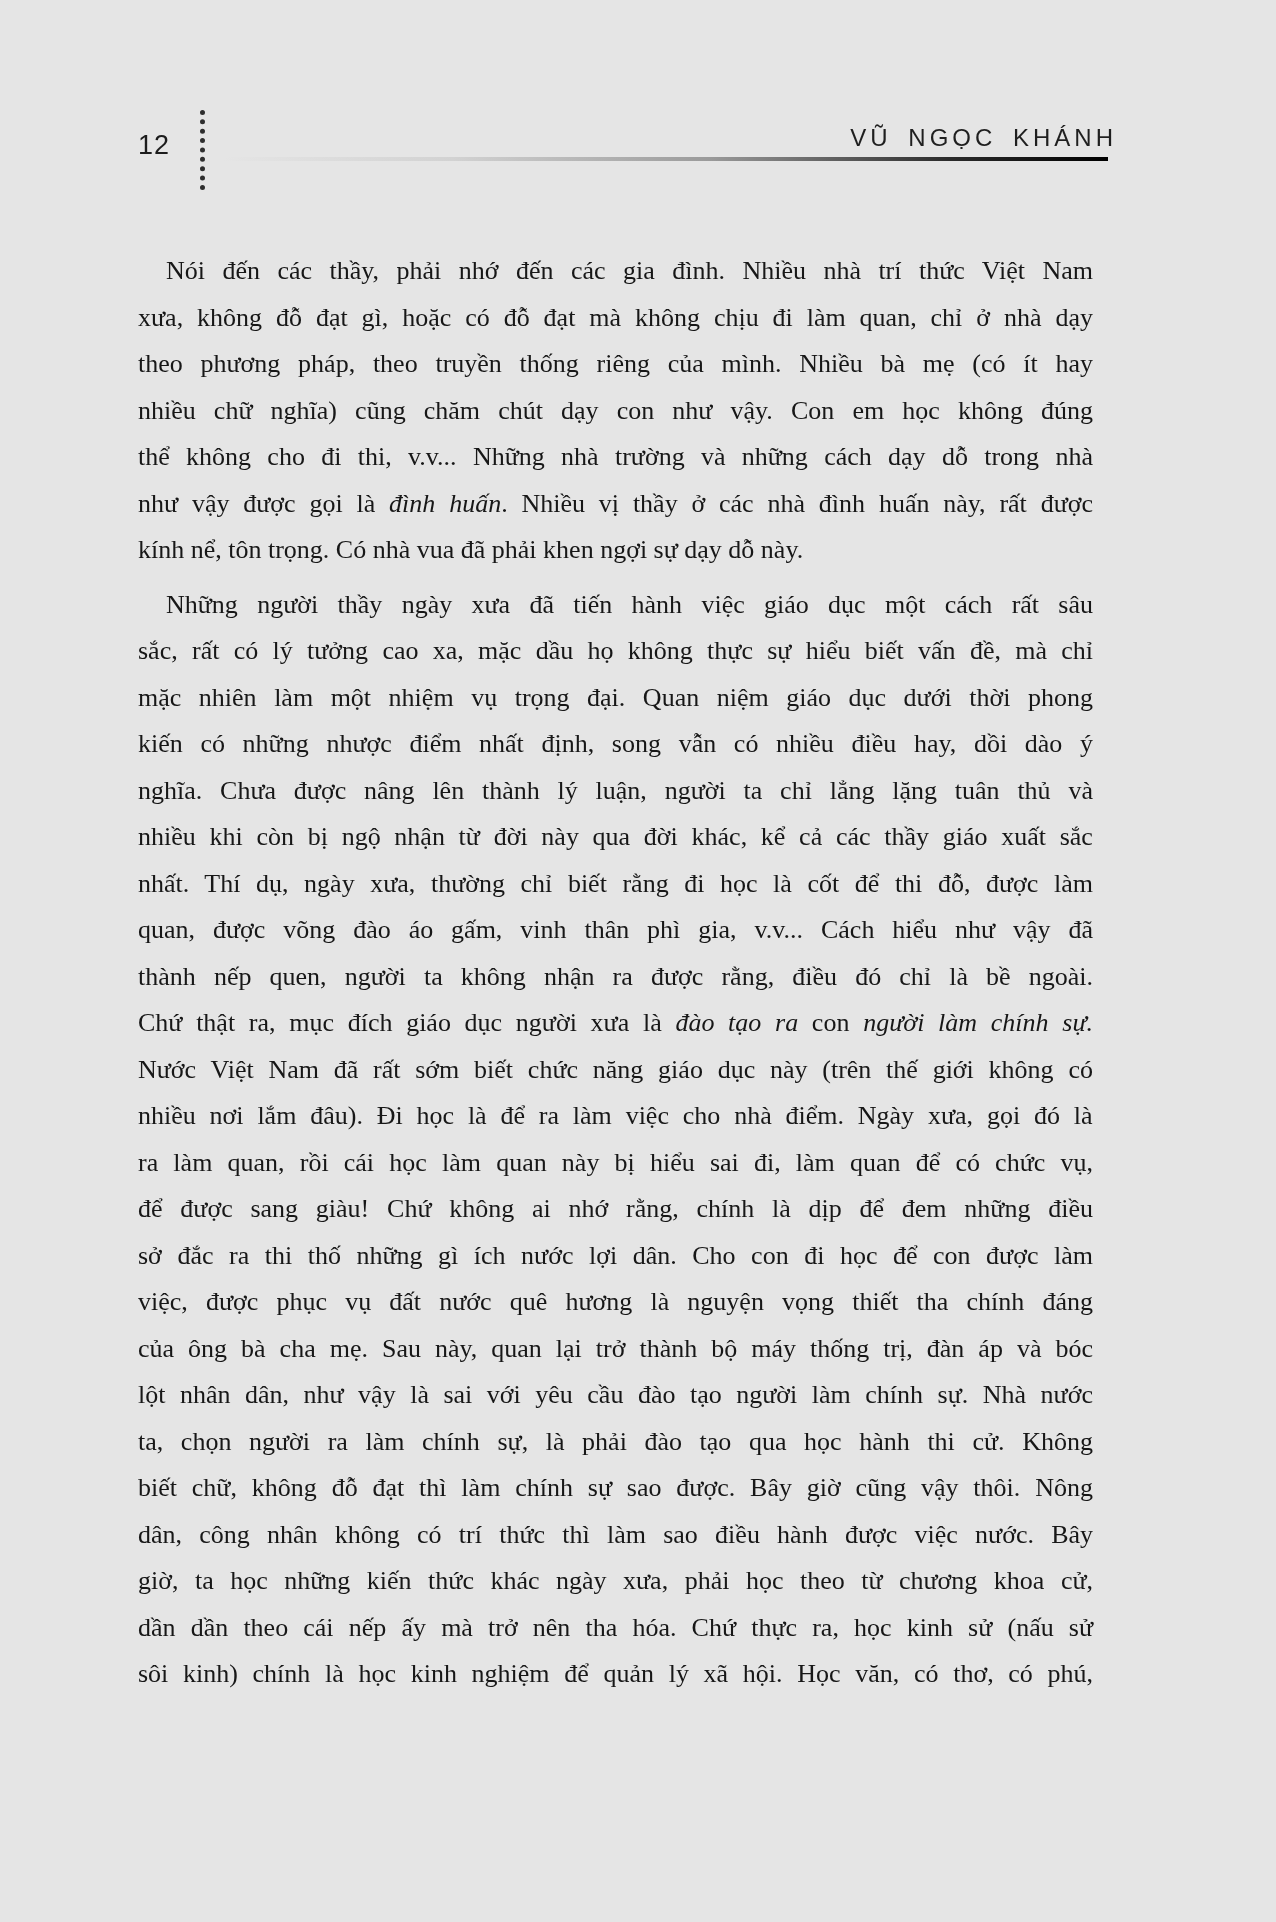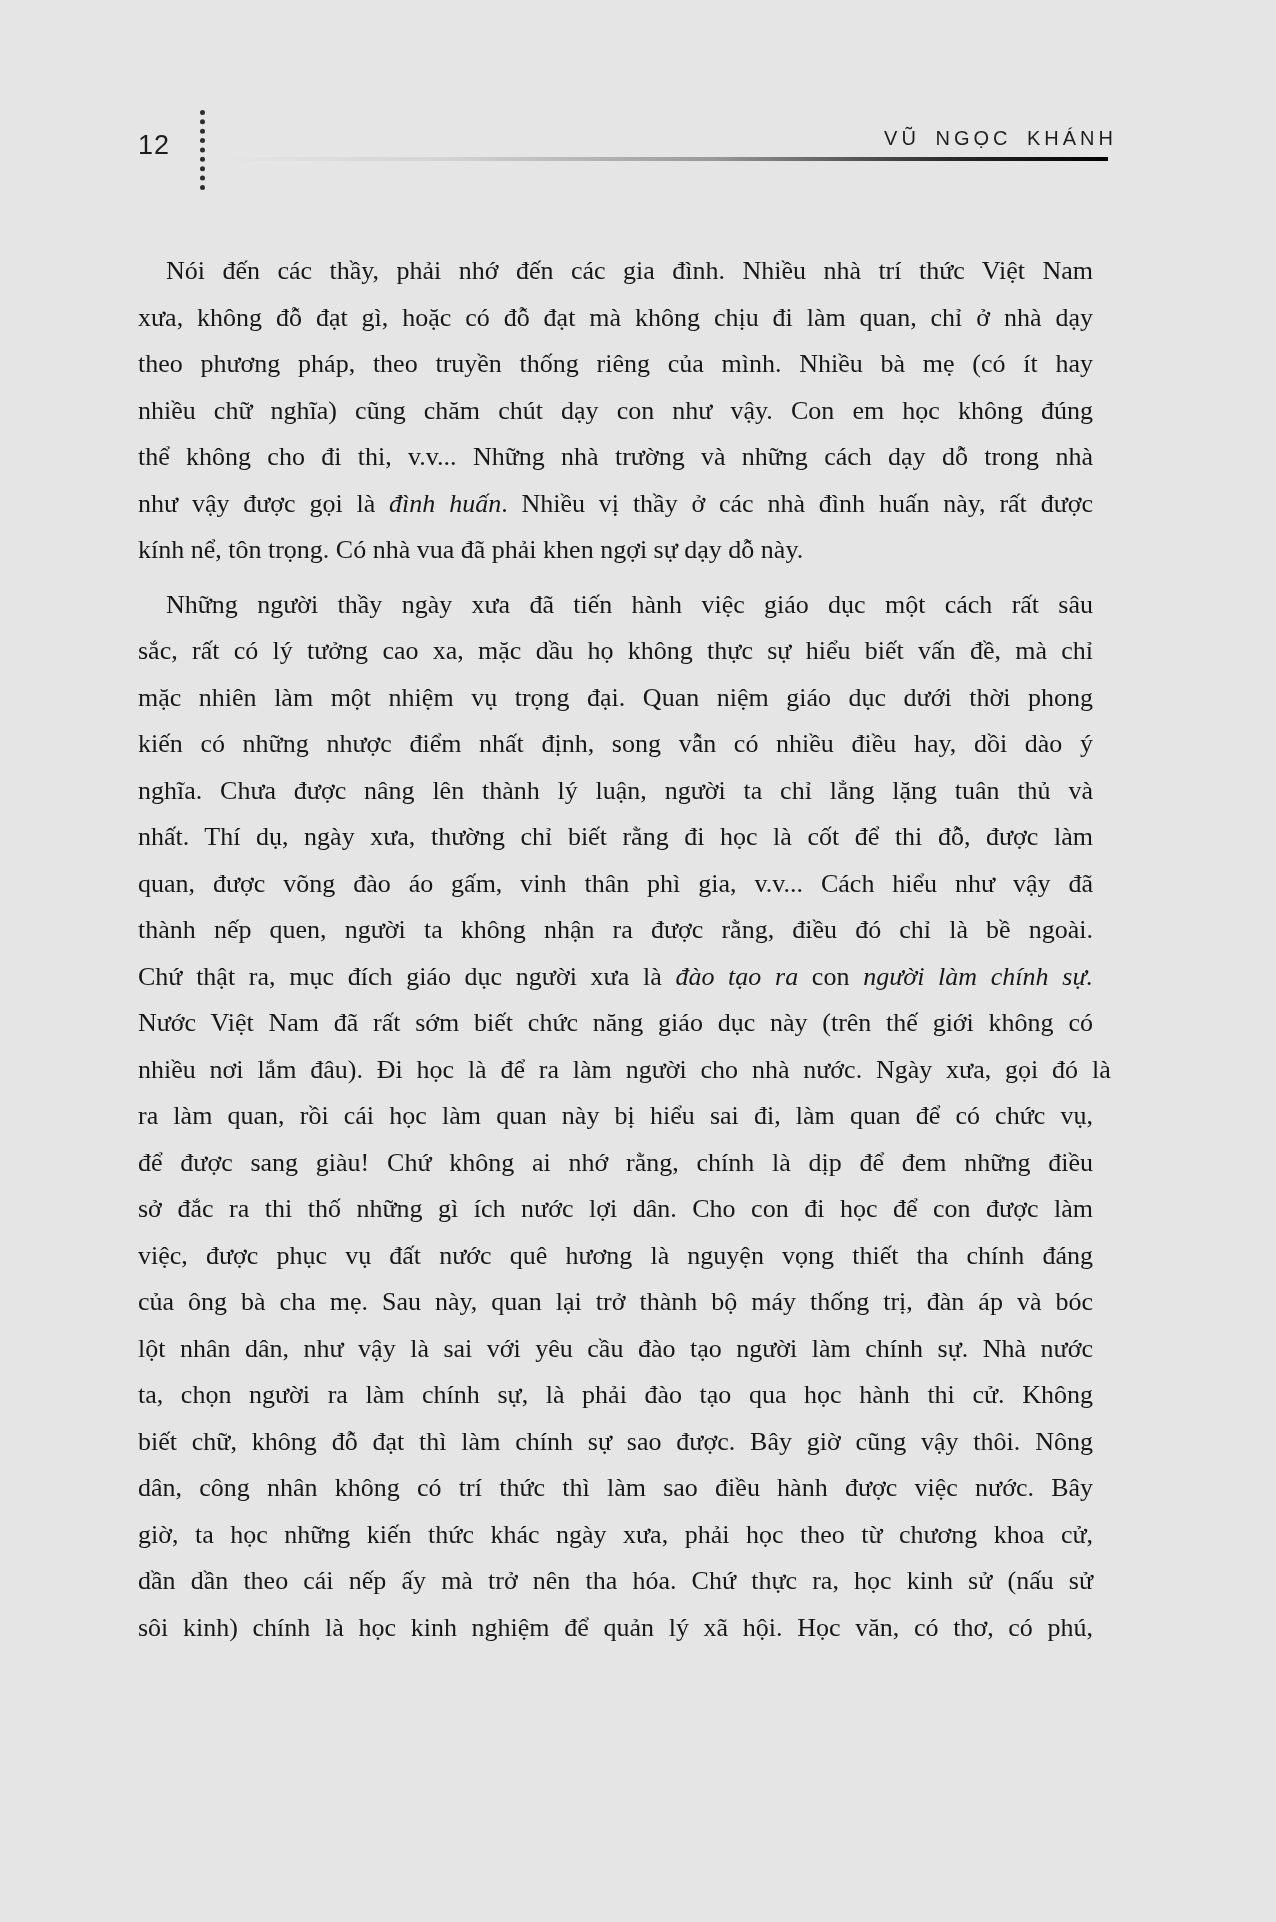--- a/index.html
+++ b/index.html
@@ -19,21 +19,21 @@
     font-size:27px;line-height:27px;color:#1c1c1c;letter-spacing:1px;
   }
   .chain{
     position:absolute;left:200px;top:110px;
     height:80px;width:0;
     border-left:5px dotted #2e2e2e;
   }
   .author{
     position:absolute;top:123px;right:159px;
     font-family:"Liberation Sans", sans-serif;
-    font-size:20px;line-height:30px;
+    font-size:24px;line-height:30px;
     letter-spacing:4px;word-spacing:6px;
     color:#1f1f1f;white-space:nowrap;
   }
   .rule{
     position:absolute;left:223px;top:157px;
     width:885px;height:3.5px;
     background:linear-gradient(to right, rgba(254,254,254,0), #d2d2d2 26%, #9a9a9a 55%, #2b2b2b 82%, #000000 100%);
   }
   
   .body-text{
@@ -71,26 +71,27 @@
         <div class="line"><span class="lw" style="word-spacing: 9.8px;"><span class="seg">thể không cho đi thi, v.v... Những nhà trường và những cách dạy dỗ trong nhà</span></span></div>
         <div class="line"><span class="lw" style="word-spacing: 7.32px;"><span class="seg">như vậy được gọi là </span><span class="seg italic">đình huấn</span><span class="seg">. Nhiều vị thầy ở các nhà đình huấn này, rất được</span></span></div>
         <div class="line"><span class="lw"><span class="seg">kính nể, tôn trọng. Có nhà vua đã phải khen ngợi sự dạy dỗ này.</span></span></div>
       </div>
       <div class="paragraph">
         <div class="line indent"><span class="lw" style="word-spacing: 12.81px;"><span class="seg">Những người thầy ngày xưa đã tiến hành việc giáo dục một cách rất sâu</span></span></div>
         <div class="line"><span class="lw" style="word-spacing: 7.79px;"><span class="seg">sắc, rất có lý tưởng cao xa, mặc dầu họ không thực sự hiểu biết vấn đề, mà chỉ</span></span></div>
         <div class="line"><span class="lw" style="word-spacing: 11.03px;"><span class="seg">mặc nhiên làm một nhiệm vụ trọng đại. Quan niệm giáo dục dưới thời phong</span></span></div>
         <div class="line"><span class="lw" style="word-spacing: 11.16px;"><span class="seg">kiến có những nhược điểm nhất định, song vẫn có nhiều điều hay, dồi dào ý</span></span></div>
         <div class="line"><span class="lw" style="word-spacing: 11.31px;"><span class="seg">nghĩa. Chưa được nâng lên thành lý luận, người ta chỉ lẳng lặng tuân thủ và</span></span></div>
+        <div class="line"><span class="lw" style="word-spacing: 7.22px;"><span class="seg">nhiều khi còn bị ngộ nhận từ đời này qua đời khác, kể cả các thầy giáo xuất sắc</span></span></div>
         <div class="line"><span class="lw" style="word-spacing: 9.07px;"><span class="seg">nhất. Thí dụ, ngày xưa, thường chỉ biết rằng đi học là cốt để thi đỗ, được làm</span></span></div>
         <div class="line"><span class="lw" style="word-spacing: 11.42px;"><span class="seg">quan, được võng đào áo gấm, vinh thân phì gia, v.v... Cách hiểu như vậy đã</span></span></div>
         <div class="line"><span class="lw" style="word-spacing: 11.63px;"><span class="seg">thành nếp quen, người ta không nhận ra được rằng, điều đó chỉ là bề ngoài.</span></span></div>
         <div class="line"><span class="lw" style="word-spacing: 7.2px;"><span class="seg">Chứ thật ra, mục đích giáo dục người xưa là </span><span class="seg italic">đào tạo ra</span><span class="seg"> con </span><span class="seg italic">người làm chính sự.</span></span></div>
         <div class="line"><span class="lw" style="word-spacing: 8.27px;"><span class="seg">Nước Việt Nam đã rất sớm biết chức năng giáo dục này (trên thế giới không có</span></span></div>
-        <div class="line"><span class="lw" style="word-spacing: 7.32px;"><span class="seg">nhiều nơi lắm đâu). Đi học là để ra làm người cho nhà nước. Ngày xưa, gọi đó là</span></span></div>
+        <div class="line"><span class="lw" style="word-spacing: 7.32px;"><span class="seg">nhiều nơi lắm đâu). Đi học là để ra làm việc cho nhà điểm. Ngày xưa, gọi đó là</span></span></div>
         <div class="line"><span class="lw" style="word-spacing: 8.67px;"><span class="seg">ra làm quan, rồi cái học làm quan này bị hiểu sai đi, làm quan để có chức vụ,</span></span></div>
         <div class="line"><span class="lw" style="word-spacing: 11.26px;"><span class="seg">để được sang giàu! Chứ không ai nhớ rằng, chính là dịp để đem những điều</span></span></div>
         <div class="line"><span class="lw" style="word-spacing: 9.02px;"><span class="seg">sở đắc ra thi thố những gì ích nước lợi dân. Cho con đi học để con được làm</span></span></div>
         <div class="line"><span class="lw" style="word-spacing: 11.65px;"><span class="seg">việc, được phục vụ đất nước quê hương là nguyện vọng thiết tha chính đáng</span></span></div>
         <div class="line"><span class="lw" style="word-spacing: 7.5px;"><span class="seg">của ông bà cha mẹ. Sau này, quan lại trở thành bộ máy thống trị, đàn áp và bóc</span></span></div>
         <div class="line"><span class="lw" style="word-spacing: 8px;"><span class="seg">lột nhân dân, như vậy là sai với yêu cầu đào tạo người làm chính sự. Nhà nước</span></span></div>
         <div class="line"><span class="lw" style="word-spacing: 11.1px;"><span class="seg">ta, chọn người ra làm chính sự, là phải đào tạo qua học hành thi cử. Không</span></span></div>
         <div class="line"><span class="lw" style="word-spacing: 8.34px;"><span class="seg">biết chữ, không đỗ đạt thì làm chính sự sao được. Bây giờ cũng vậy thôi. Nông</span></span></div>
         <div class="line"><span class="lw" style="word-spacing: 10.74px;"><span class="seg">dân, công nhân không có trí thức thì làm sao điều hành được việc nước. Bây</span></span></div>
         <div class="line"><span class="lw" style="word-spacing: 9.99px;"><span class="seg">giờ, ta học những kiến thức khác ngày xưa, phải học theo từ chương khoa cử,</span></span></div>

